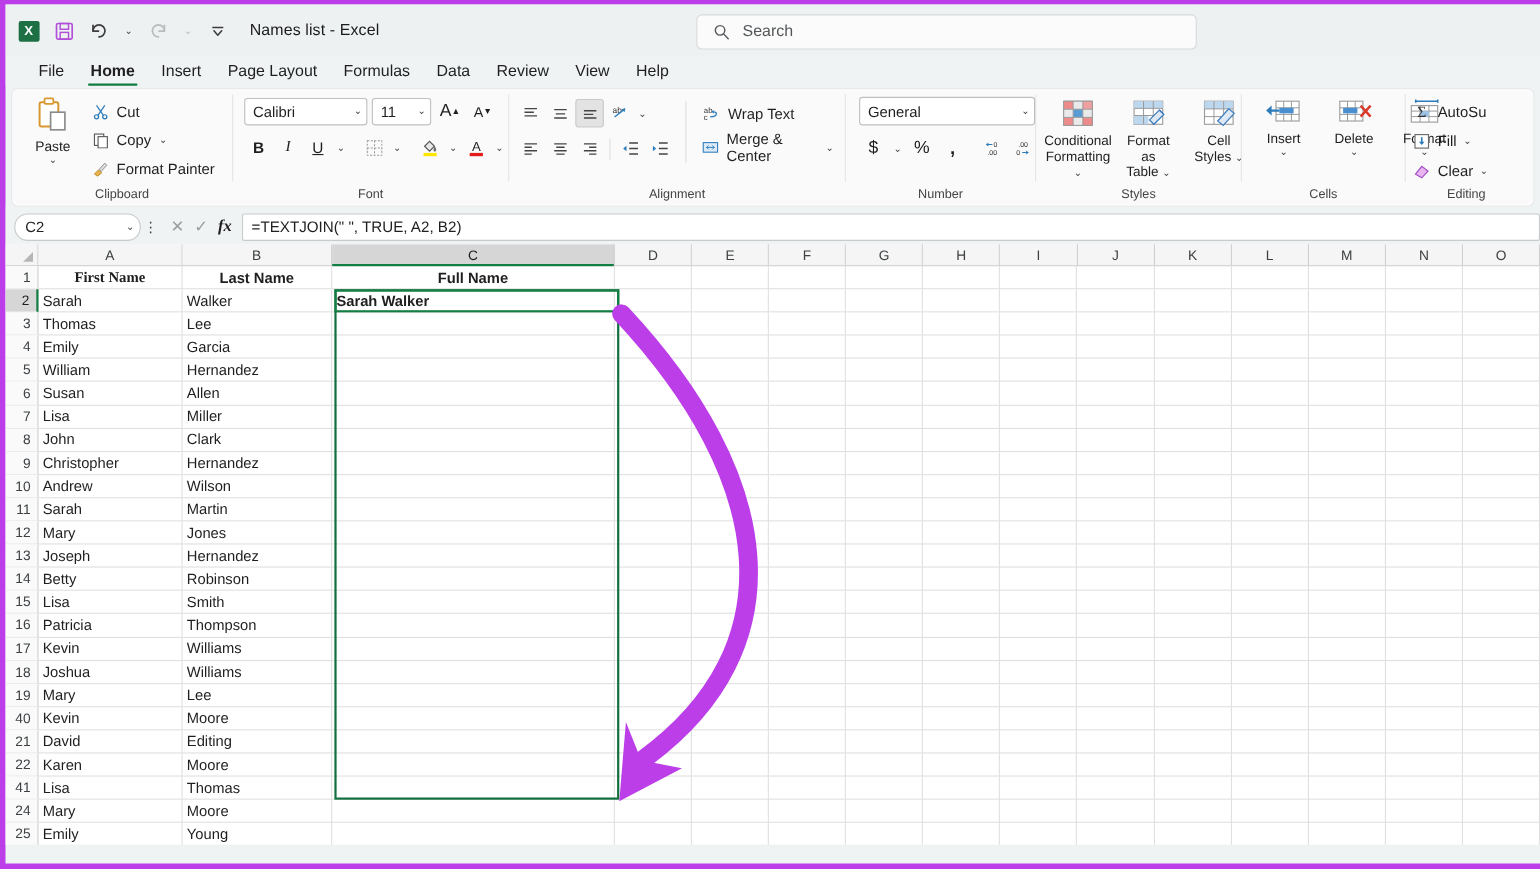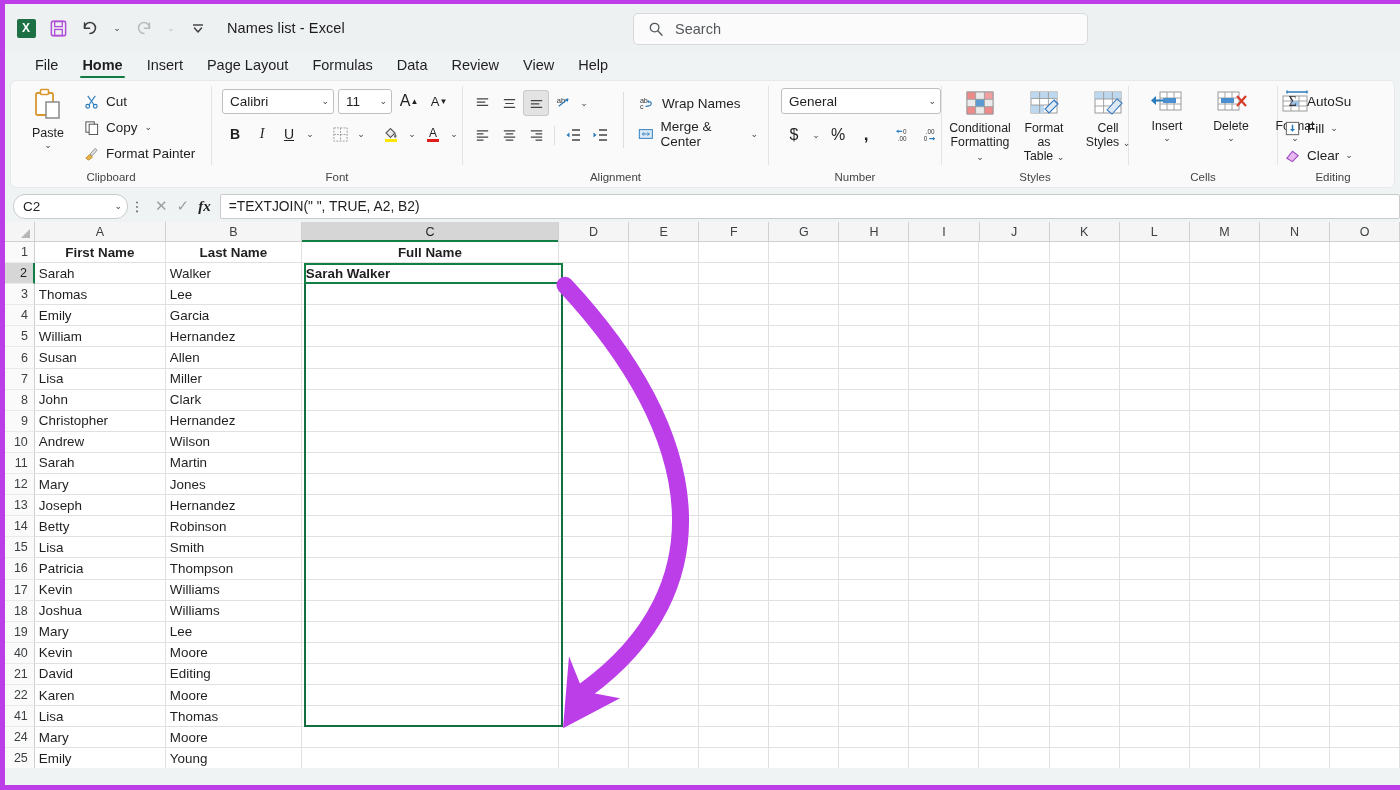--- a/index.html
+++ b/index.html
@@ -413,21 +413,21 @@
         </div>
         <div class="vsep" style="height:56px; margin:2px 10px 0 10px;"></div>
         <div style="display:flex;flex-direction:column; gap:5px;">
           <div class="wrap-item">
             <svg width="17" height="17" viewBox="0 0 18 18">
                 <text x="2" y="8" font-size="7.5" fill="#333" font-family="Liberation Sans, sans-serif">ab</text>
                 <text x="2" y="15" font-size="7.5" fill="#333" font-family="Liberation Sans, sans-serif">c</text>
                 <path d="M8 12 Q14 12 14 9 Q14 7 11 7" fill="none" stroke="#2b7bba" stroke-width="1.2"></path>
                 <path d="M11.5 5.2 L9.3 7 L11.5 8.8 Z" fill="#2b7bba"></path>
               </svg>
-            <span>Wrap Names</span>
+            <span>Wrap Text</span>
           </div>
           <div class="wrap-item">
             <svg width="18" height="18" viewBox="0 0 18 18">
                 <rect x="1.5" y="4" width="15" height="10" fill="#dceaf7" stroke="#2b7bba" stroke-width="1.1"></rect>
                 <path d="M5 9 H13" stroke="#2b7bba" stroke-width="1"></path>
                 <path d="M5 9 L7 7 M5 9 L7 11 M13 9 L11 7 M13 9 L11 11" stroke="#2b7bba" stroke-width="1"></path>
               </svg>
             <span>Merge &amp; Center</span>
             <span class="caret">⌄</span>
           </div>
@@ -624,21 +624,21 @@
         <div class="ch" style="width: 70.6px;">J</div>
         <div class="ch" style="width: 70.6px;">K</div>
         <div class="ch" style="width: 70.6px;">L</div>
         <div class="ch" style="width: 70.6px;">M</div>
         <div class="ch" style="width: 70.6px;">N</div>
         <div class="ch" style="width: 70.6px;">O</div>
       </div>
     <div class="rows" id="rows">
         <div class="row">
           <div class="rh">1</div>
-          <div class="cell hdr" style="width: 132px;">First Name</div>
+          <div class="cell hdr" style="width: 132px; font-family: Liberation Serif, serif;">First Name</div>
           <div class="cell hdr" style="width: 137px;">Last Name</div>
           <div class="cell hdr" style="width: 259px;">Full Name</div>
           <div class="cell hdr" style="width: 70.6px;"></div>
           <div class="cell hdr" style="width: 70.6px;"></div>
           <div class="cell hdr" style="width: 70.6px;"></div>
           <div class="cell hdr" style="width: 70.6px;"></div>
           <div class="cell hdr" style="width: 70.6px;"></div>
           <div class="cell hdr" style="width: 70.6px;"></div>
           <div class="cell hdr" style="width: 70.6px;"></div>
           <div class="cell hdr" style="width: 70.6px;"></div>

